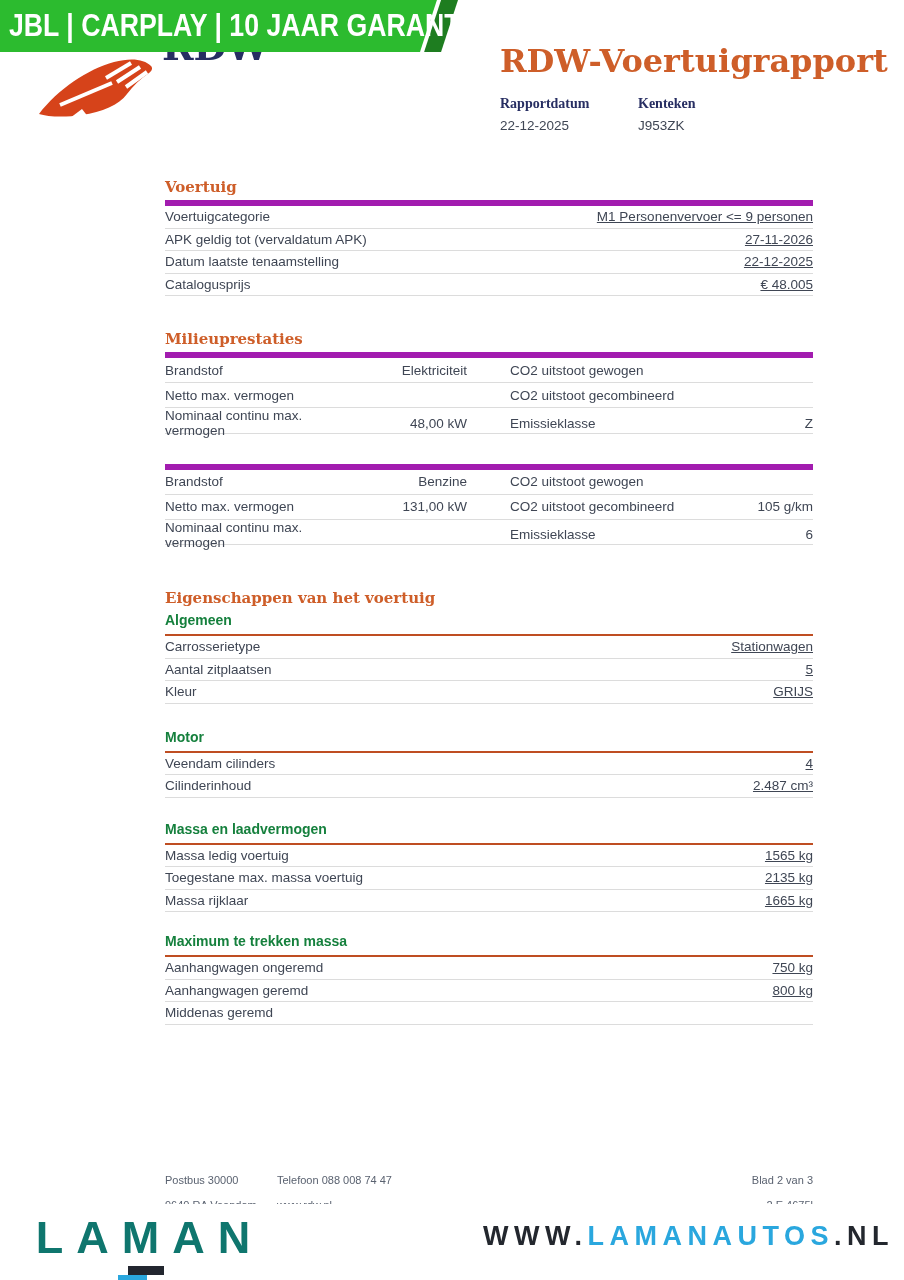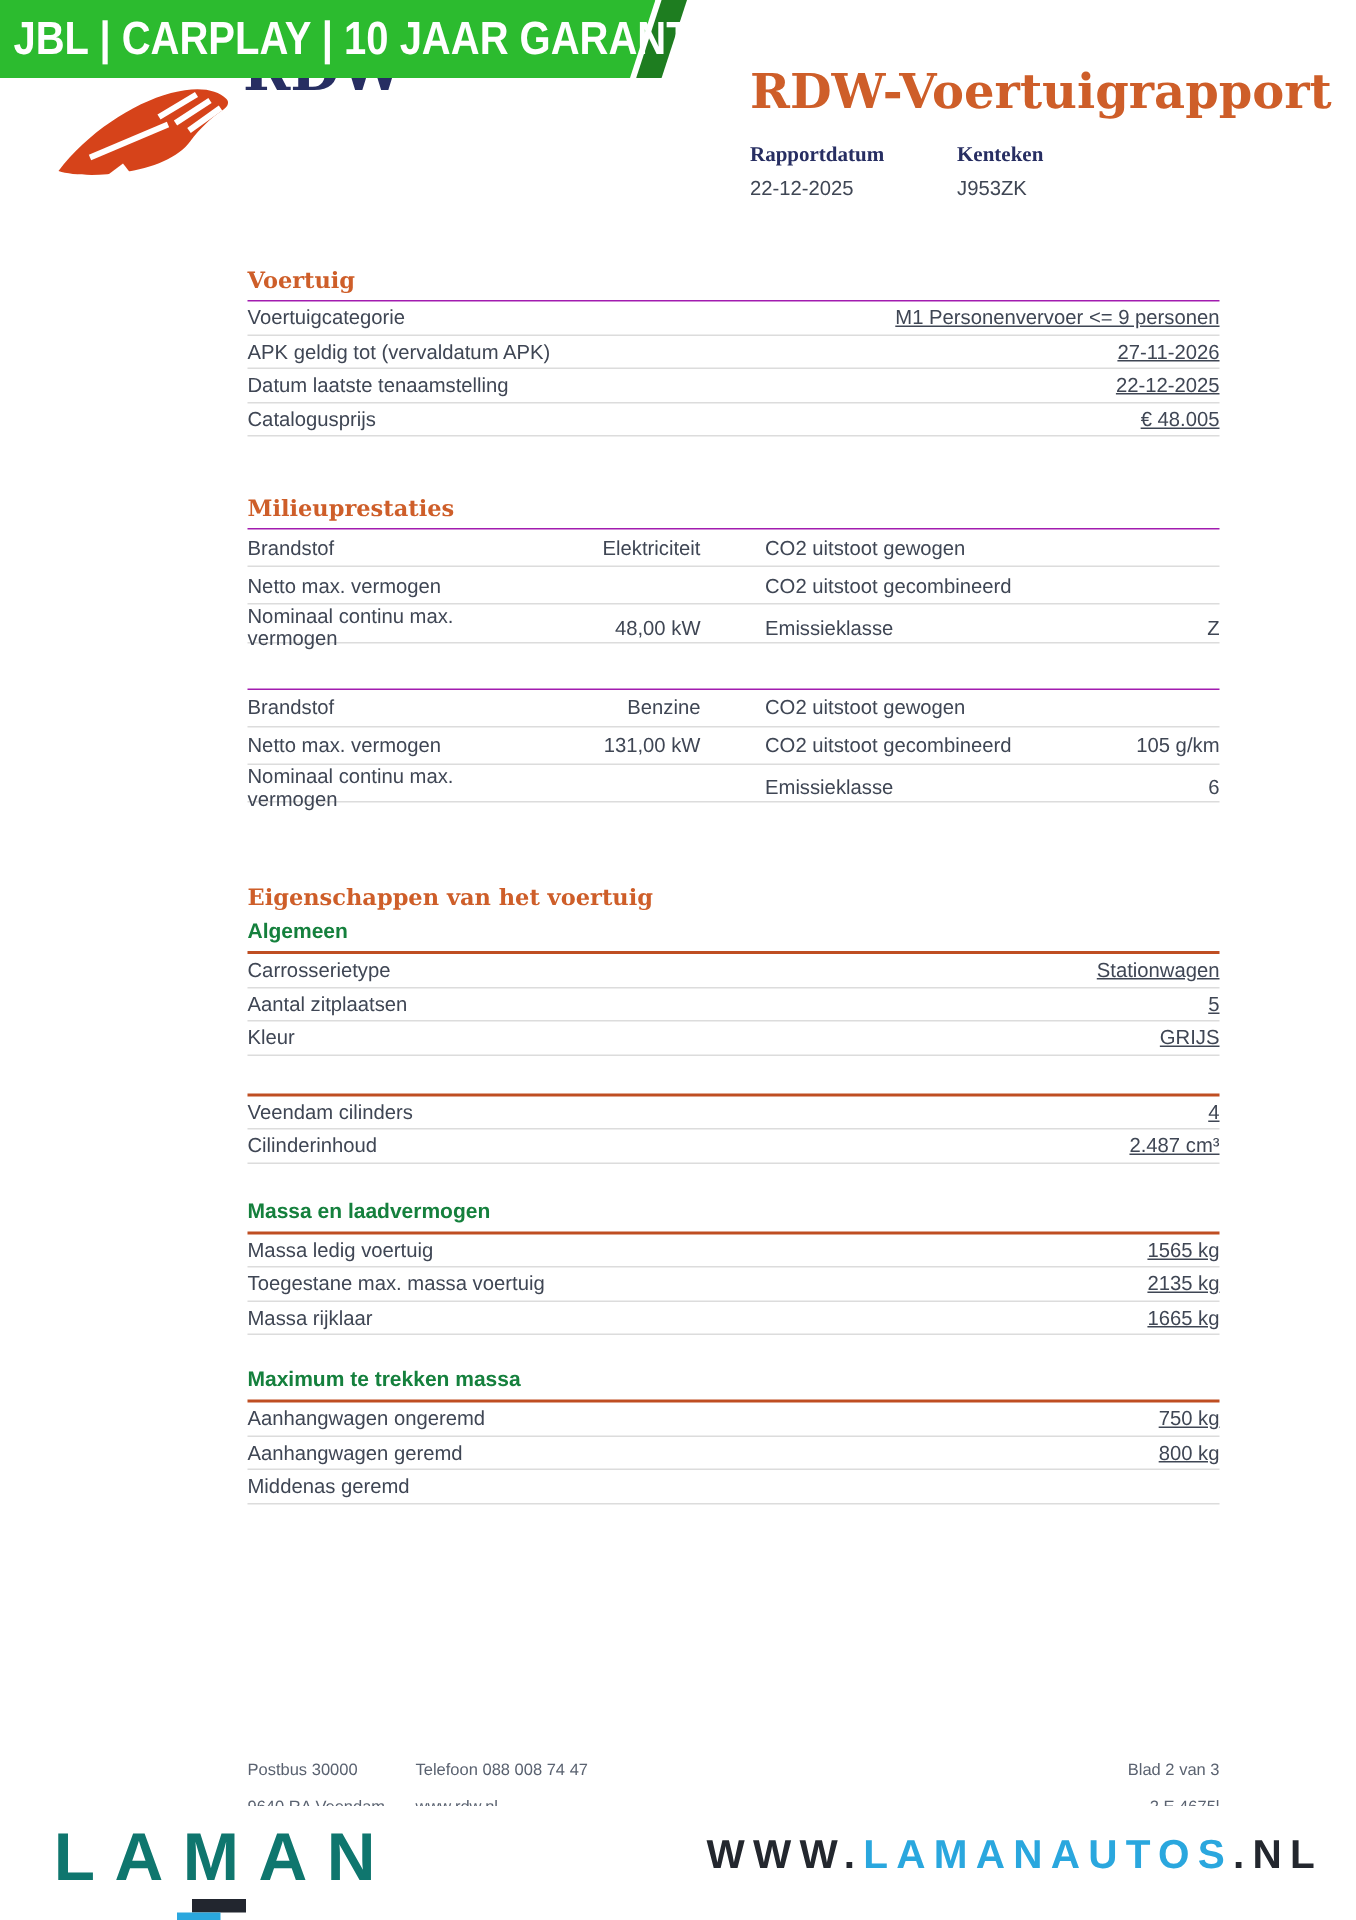--- a/index.html
+++ b/index.html
@@ -26,21 +26,21 @@
                 font-weight:bold;font-size:32px;color:#ce5e29;}
   .meta-label{position:absolute;top:96px;font-family:Liberation Serif, serif;
               font-weight:bold;font-size:14px;color:#272e62;}
   .meta-value{position:absolute;top:118px;font-size:13.5px;color:#3f4654;}
   .ml1{left:500px;} .ml2{left:638px;}
 
   
   .content{position:absolute;left:165px;width:648px;}
   .sec-title{font-family:"DejaVu Serif",serif;font-weight:bold;font-size:15px;
              color:#ce5e29;height:22px;}
-  .rows{border-top:1px solid #a21caf;}
+  .rows{border-top:6px solid #a21caf;}
   .row{display:flex;justify-content:space-between;align-items:center;height:21.5px;
        border-bottom:1px solid #dcdcdc;font-size:13.5px;}
   .row .label{text-align:left;}
   .row .value{text-align:left;text-decoration:underline;}
 
   .mrow{display:grid;grid-template-columns:200px 102px 43px 203px 1fr;align-items:center;
         height:24.2px;border-bottom:1px solid #dcdcdc;font-size:13.5px;}
   .mrow .c2{text-align:right;}
   .mrow .c5{text-align:right;}
   .mblock-gap{height:30px;}
@@ -59,21 +59,21 @@
   .df-col2{position:absolute;left:112px;}
   .df-right{position:absolute;right:0;}
 
   
   .laman{position:absolute;left:26px;top:1212px;display:flex;align-items:center;
          font-weight:bold;font-size:45px;letter-spacing:13px;color:#0f766e;flex-direction:column;}
   .laman-icon{position:relative;width:52px;height:38px;margin:0 16px 0 4px;flex:0 0 auto;}
   .li-top{position:absolute;left:10px;top:2px;width:36px;height:9px;background:#22262f;}
   .li-blue{position:absolute;left:0px;top:11px;width:29px;height:18px;background:#2aa7de;}
   .li-bot{position:absolute;left:12px;top:27px;width:40px;height:9px;background:#22262f;}
-  .website{position:absolute;right:22px;top:1221px;font-weight:bold;font-size:27px;
+  .website{position:absolute;right:10px;top:1221px;font-weight:bold;font-size:27px;
            letter-spacing:5.5px;white-space:nowrap;}
   .w-dark{color:#23272e;} .w-blue{color:#2aa7de;}
 </style>
 </head>
 <body>
 
 <div class="page">
 
   <div class="banner">
     <div class="banner-green"></div>
@@ -187,20 +187,21 @@
           <span class="value">5</span>
         </div>
         <div class="row">
           <span class="label">Kleur</span>
           <span class="value">GRIJS</span>
         </div>
       </div>
     </div>
 
     <div class="subsec" style="margin-top:25px;">
+      <div class="sub-title">Motor</div>
       <div class="sub-rule"></div>
       <div class="sub-rows">
         <div class="row">
           <span class="label">Veendam cilinders</span>
           <span class="value">4</span>
         </div>
         <div class="row">
           <span class="label">Cilinderinhoud</span>
           <span class="value">2.487 cm³</span>
         </div>

